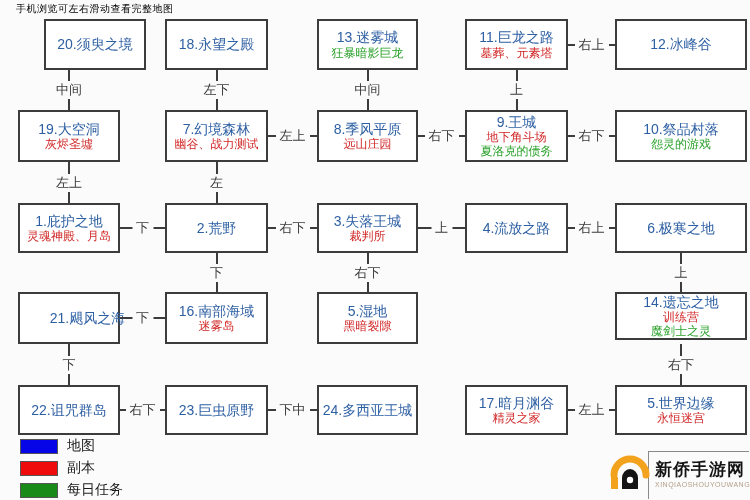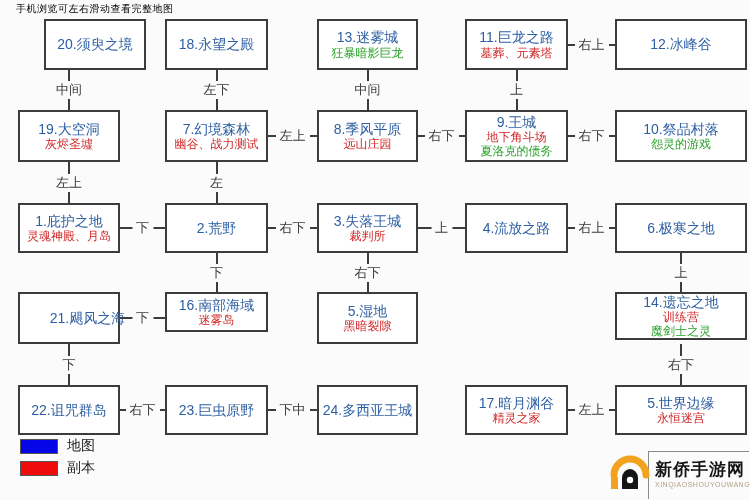--- a/index.html
+++ b/index.html
@@ -109,21 +109,21 @@
       </div>
       <div class="node" style="left: 465px; top: 203px; width: 103px; height: 50px;">
         <div class="nt">4.流放之路</div>
       </div>
       <div class="node" style="left: 615px; top: 203px; width: 132px; height: 50px;">
         <div class="nt">6.极寒之地</div>
       </div>
       <div class="node" style="left: 18px; top: 292px; width: 102px; height: 52px; padding-left: 39px;">
         <div class="nt">21.飓风之海</div>
       </div>
-      <div class="node" style="left: 165px; top: 292px; width: 103px; height: 40px; text-align: center;">
+      <div class="node" style="left: 165px; top: 292px; width: 103px; height: 52px; text-align: center;">
         <div class="nt">16.南部海域</div>
         <div class="ns dungeon">迷雾岛</div>
       </div>
       <div class="node" style="left: 317px; top: 292px; width: 101px; height: 52px;">
         <div class="nt">5.湿地</div>
         <div class="ns dungeon">黑暗裂隙</div>
       </div>
       <div class="node" style="left: 615px; top: 292px; width: 132px; height: 48px;">
         <div class="nt">14.遗忘之地</div>
         <div class="ns dungeon">训练营</div>
@@ -196,20 +196,24 @@
 
   <div class="legend" id="legend">
       <div class="lrow">
         <span class="swatch" style="background: rgb(5, 5, 232);"></span>
         <span class="llabel">地图</span>
       </div>
       <div class="lrow">
         <span class="swatch" style="background: rgb(239, 11, 11);"></span>
         <span class="llabel">副本</span>
       </div>
+      <div class="lrow">
+        <span class="swatch" style="background: rgb(24, 138, 24);"></span>
+        <span class="llabel">每日任务</span>
+      </div>
     </div>
 
   <div class="wm-frame"></div>
   <div class="watermark">
     <span>
       <svg width="40" height="42" viewBox="0 0 40 42">
         <path d="M4 24 A16 16 0 0 1 36 24" fill="none" stroke="#f2a21d" stroke-width="7" stroke-linecap="round"></path>
         <rect x="1" y="26" width="7" height="12" fill="#f2a21d"></rect>
         <path d="M12 38 v-11 a8 9 0 0 1 16 0 v11 z" fill="#141414"></path>
         <circle cx="20" cy="29" r="3.2" fill="#ffffff"></circle>

